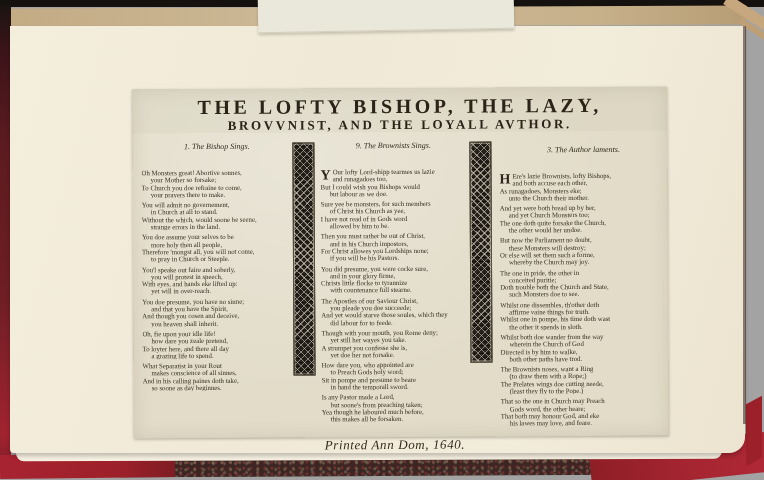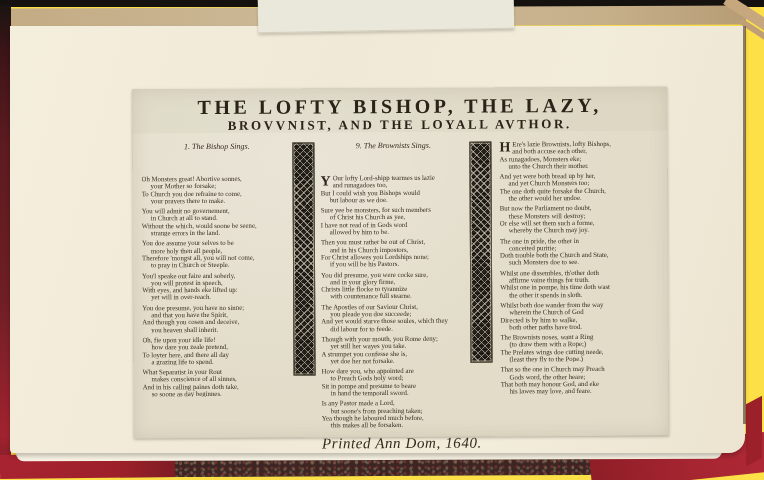--- a/index.html
+++ b/index.html
@@ -1,18 +1,18 @@
 <!DOCTYPE html>
 <html><head>
 <meta charset="utf-8">
 <style>
   html,body{margin:0;padding:0;}
   .scene{
     position:relative;width:764px;height:480px;overflow:hidden;
-    background:#fde047;
+    background:#a3a3a3;
     font-family:"Liberation Serif", serif;
   }
   
   .top-dark{position:absolute;left:0;top:0;width:764px;height:7px;background:#14110e;}
   .cover-left{position:absolute;left:0;top:5px;width:11px;height:468px;
     background:linear-gradient(#1a1410 0%,#3a1418 9%,#5c1b20 30%,#6e1e24 62%,#a02330 92%,#7c1c24 100%);}
   .top-band{position:absolute;left:9px;top:7px;width:737px;height:19px;
     background:linear-gradient(90deg,#c3ab84,#cdbb99 45%,#c6b08a 80%,#b79d76);transform:rotate(-0.25deg);}
   .corner-slip{position:absolute;right:-10px;top:8px;width:52px;height:11px;background:#c7a77d;transform:rotate(33deg);}
   .corner-slip2{position:absolute;right:-4px;top:26px;width:30px;height:6px;background:#bfa076;transform:rotate(33deg);}
@@ -50,38 +50,38 @@
     color:#392e21;
   }
   .title-block{ text-align:center; padding-top:7px; background:rgba(180,172,150,0.10); }
   .title1{font-size:20px;font-weight:bold;letter-spacing:3.5px;color:#2b2318;line-height:22px;white-space:nowrap;}
   .title2{font-size:13px;font-weight:bold;letter-spacing:2.6px;color:#2b2318;line-height:15px;margin-top:0px;}
   .cols{display:flex;align-items:flex-start;padding:9px 12px 0 9px;}
   .col{flex:none;}
   .col-1{width:151px;}
   .col-2{width:146px;padding:0 3px 0 6px;}
   .col-3{width:168px;padding-left:8px;}
-  .col-heading{text-align:center;font-style:italic;font-size:8px;line-height:9px;margin-bottom:24px;color:#33291d;white-space:nowrap;}
+  .col-heading{text-align:center;font-style:italic;font-size:8px;line-height:9px;margin-bottom:18px;color:#33291d;white-space:nowrap;}
   .col-3 .col-heading{margin-top:5px;}
   .ornament{
     flex:none;width:20px;height:231px;margin-top:1px;
     background-color:#26221b;
     background-image:
       repeating-linear-gradient(45deg, rgba(222,216,197,0.55) 0 1px, transparent 1px 5px),
       repeating-linear-gradient(-45deg, rgba(222,216,197,0.55) 0 1px, transparent 1px 5px),
       repeating-linear-gradient(0deg, rgba(0,0,0,0.45) 0 1px, transparent 1px 4px);
     border:1px solid #59503e;
     box-shadow:inset 0 0 0 1px rgba(224,217,197,0.65);
   }
   .ornament.short{height:219px;}
   .stanza{margin-bottom:3px;overflow:hidden;}
   .line{font-size:6.8px;line-height:7.3px;white-space:nowrap;color:#392e21;}
   .line.indent{padding-left:9px;}
   .dropcap{float:left;font-size:14px;line-height:13px;font-weight:bold;margin-right:2px;color:#2f261b;}
-  .imprint{text-align:center;font-style:italic;font-size:15px;letter-spacing:0.6px;margin-top:6px;color:#352b1f;white-space:nowrap;}
+  .imprint{text-align:center;font-style:italic;font-size:13px;letter-spacing:0.6px;margin-top:14px;color:#352b1f;white-space:nowrap;}
 </style>
 </head>
 <body>
 
 <div class="scene">
   <div class="top-dark"></div>
   <div class="top-band"></div>
   <div class="corner-slip"></div>
   <div class="corner-slip2"></div>
   <div class="cover-left"></div>
@@ -198,20 +198,21 @@
               <div class="line">Is any Pastor made a Lord,</div>
               <div class="line indent">but soone's from preaching taken;</div>
               <div class="line">Yea though he laboured much before,</div>
               <div class="line indent">this makes all be forsaken.</div>
             </div>
           </div>
         <div class="imprint">Printed Ann Dom, 1640.</div>
       </div>
       <div class="ornament short"></div>
       <div class="col col-3">
+        <div class="col-heading">3. The Author laments.</div>
         <div class="col-body">
             <div class="stanza">
               <span class="dropcap">H</span>
               <div class="line">Ere's lazie Brownists, lofty Bishops,</div>
               <div class="line indent">and both accuse each other,</div>
               <div class="line">As runagadoes, Monsters eke;</div>
               <div class="line indent">unto the Church their mother.</div>
             </div>
             <div class="stanza">
               <div class="line">And yet were both bread up by her,</div>

